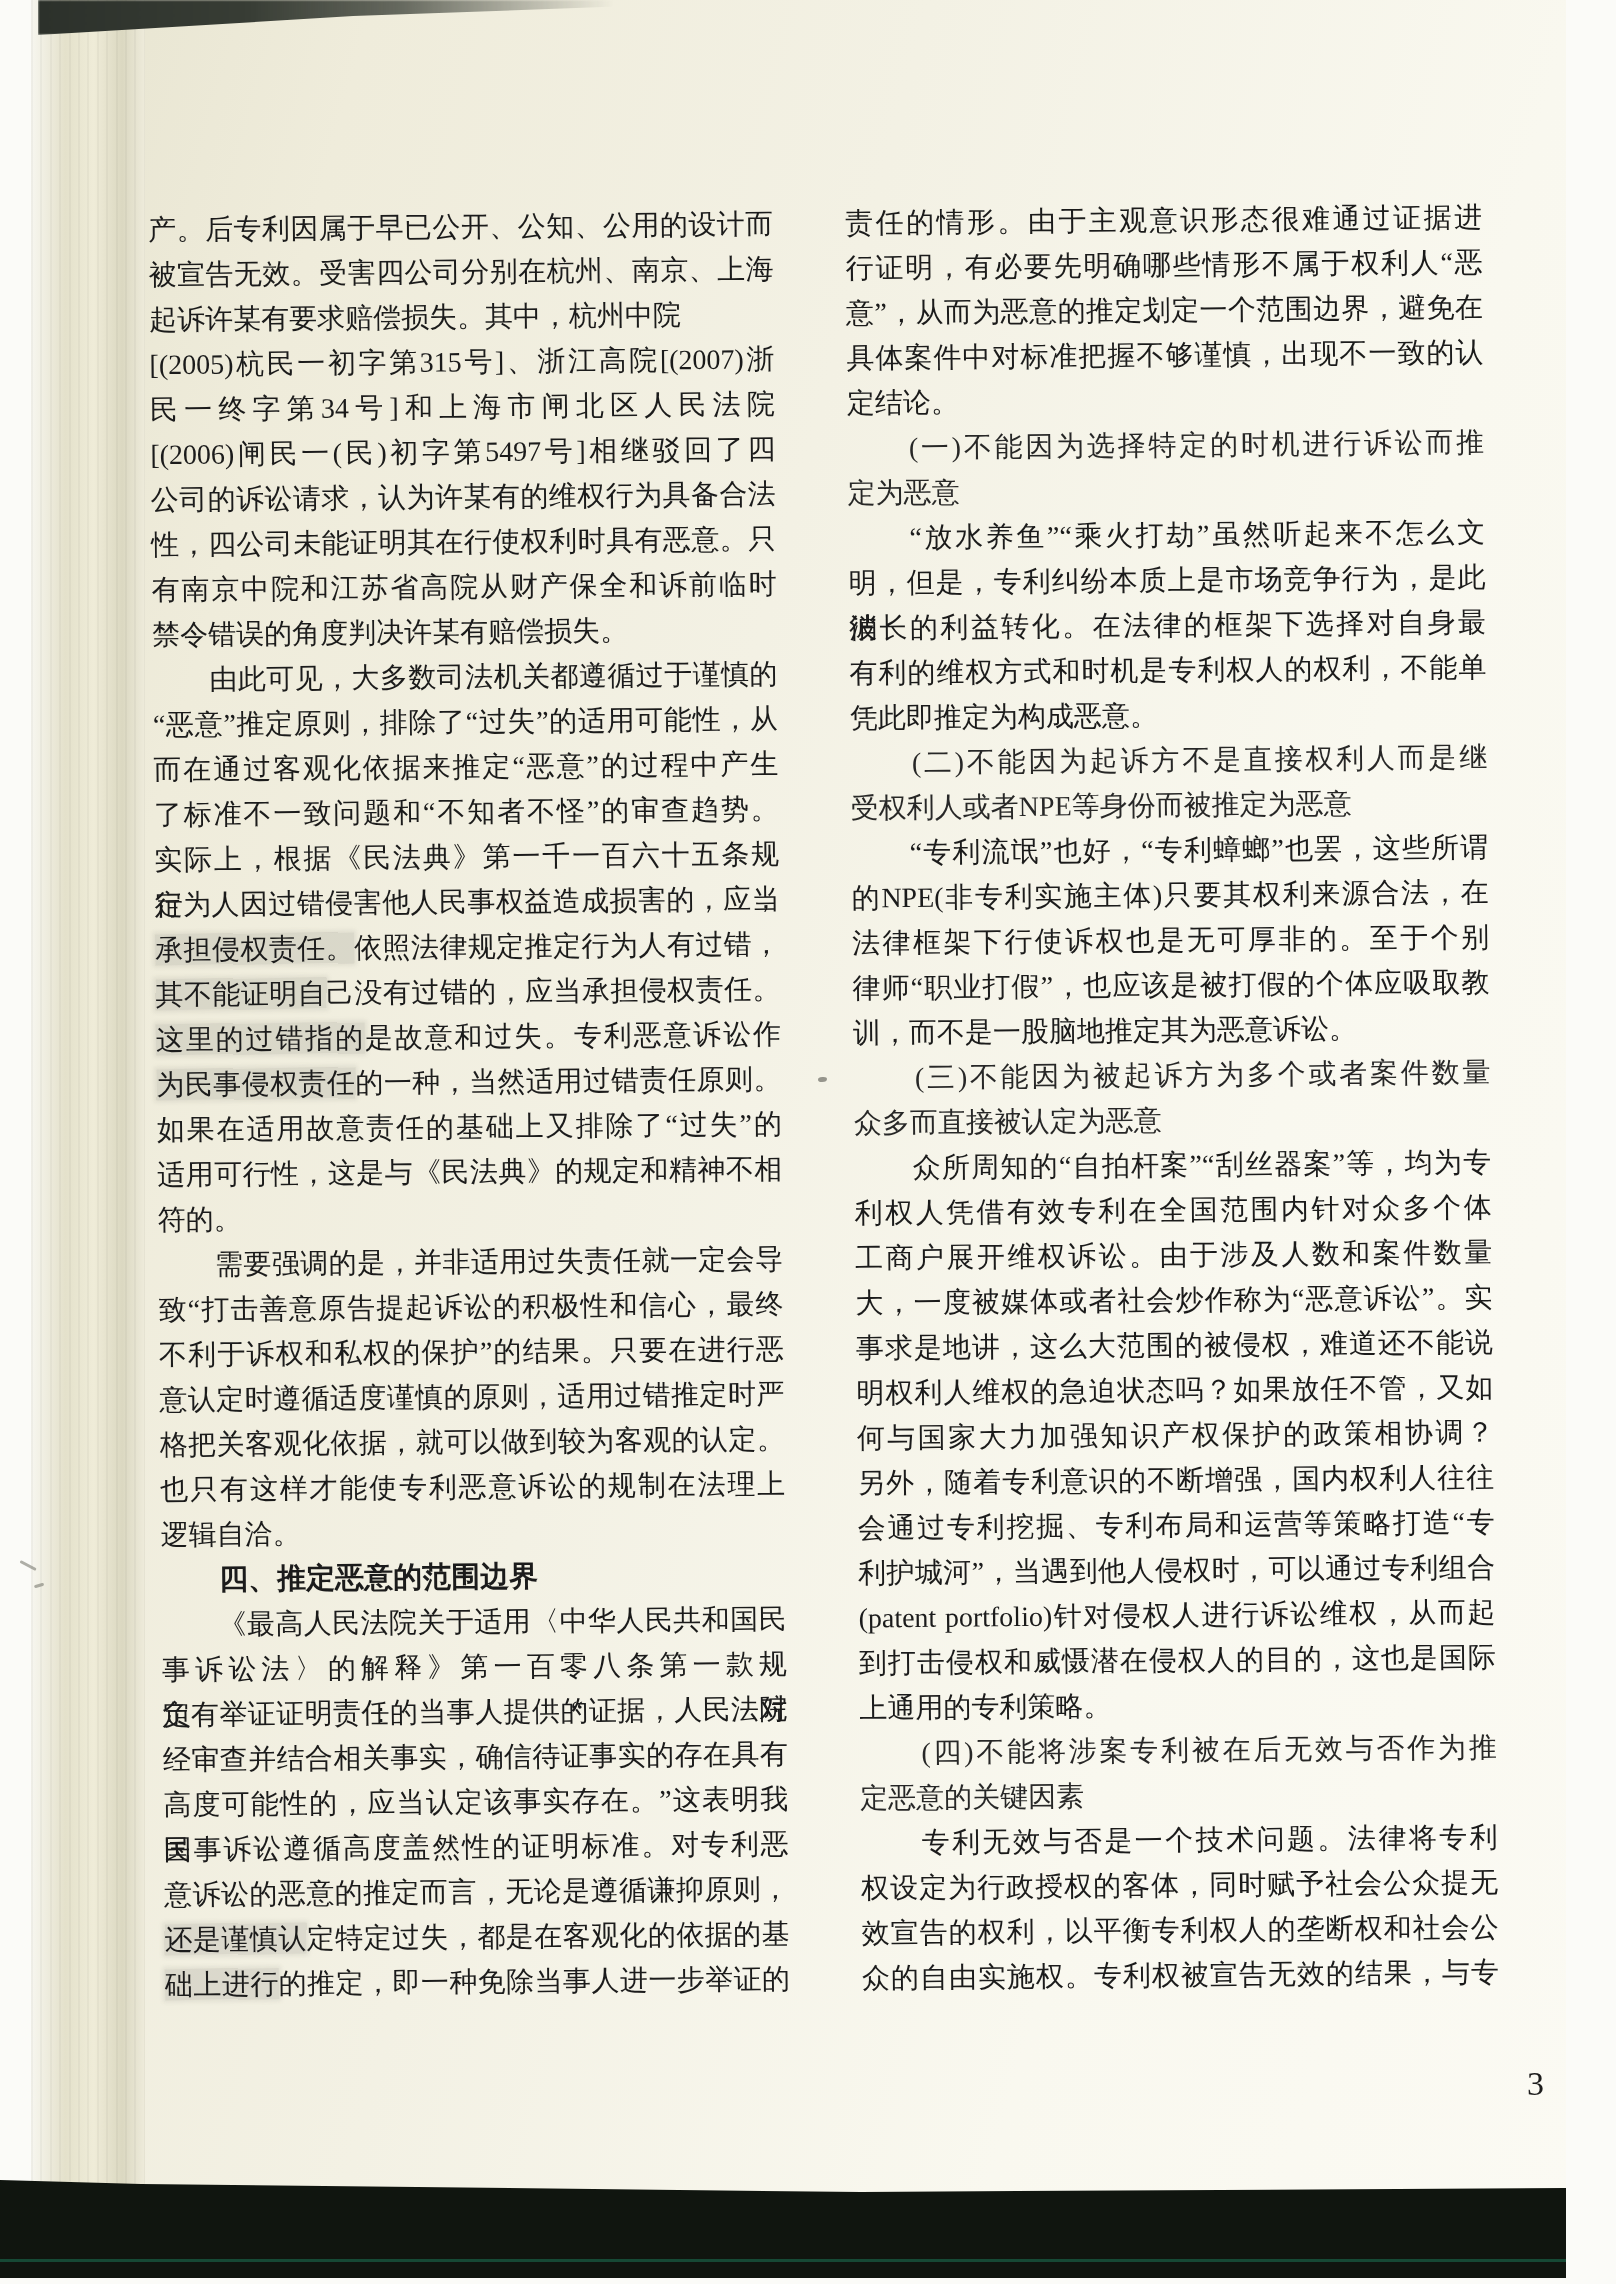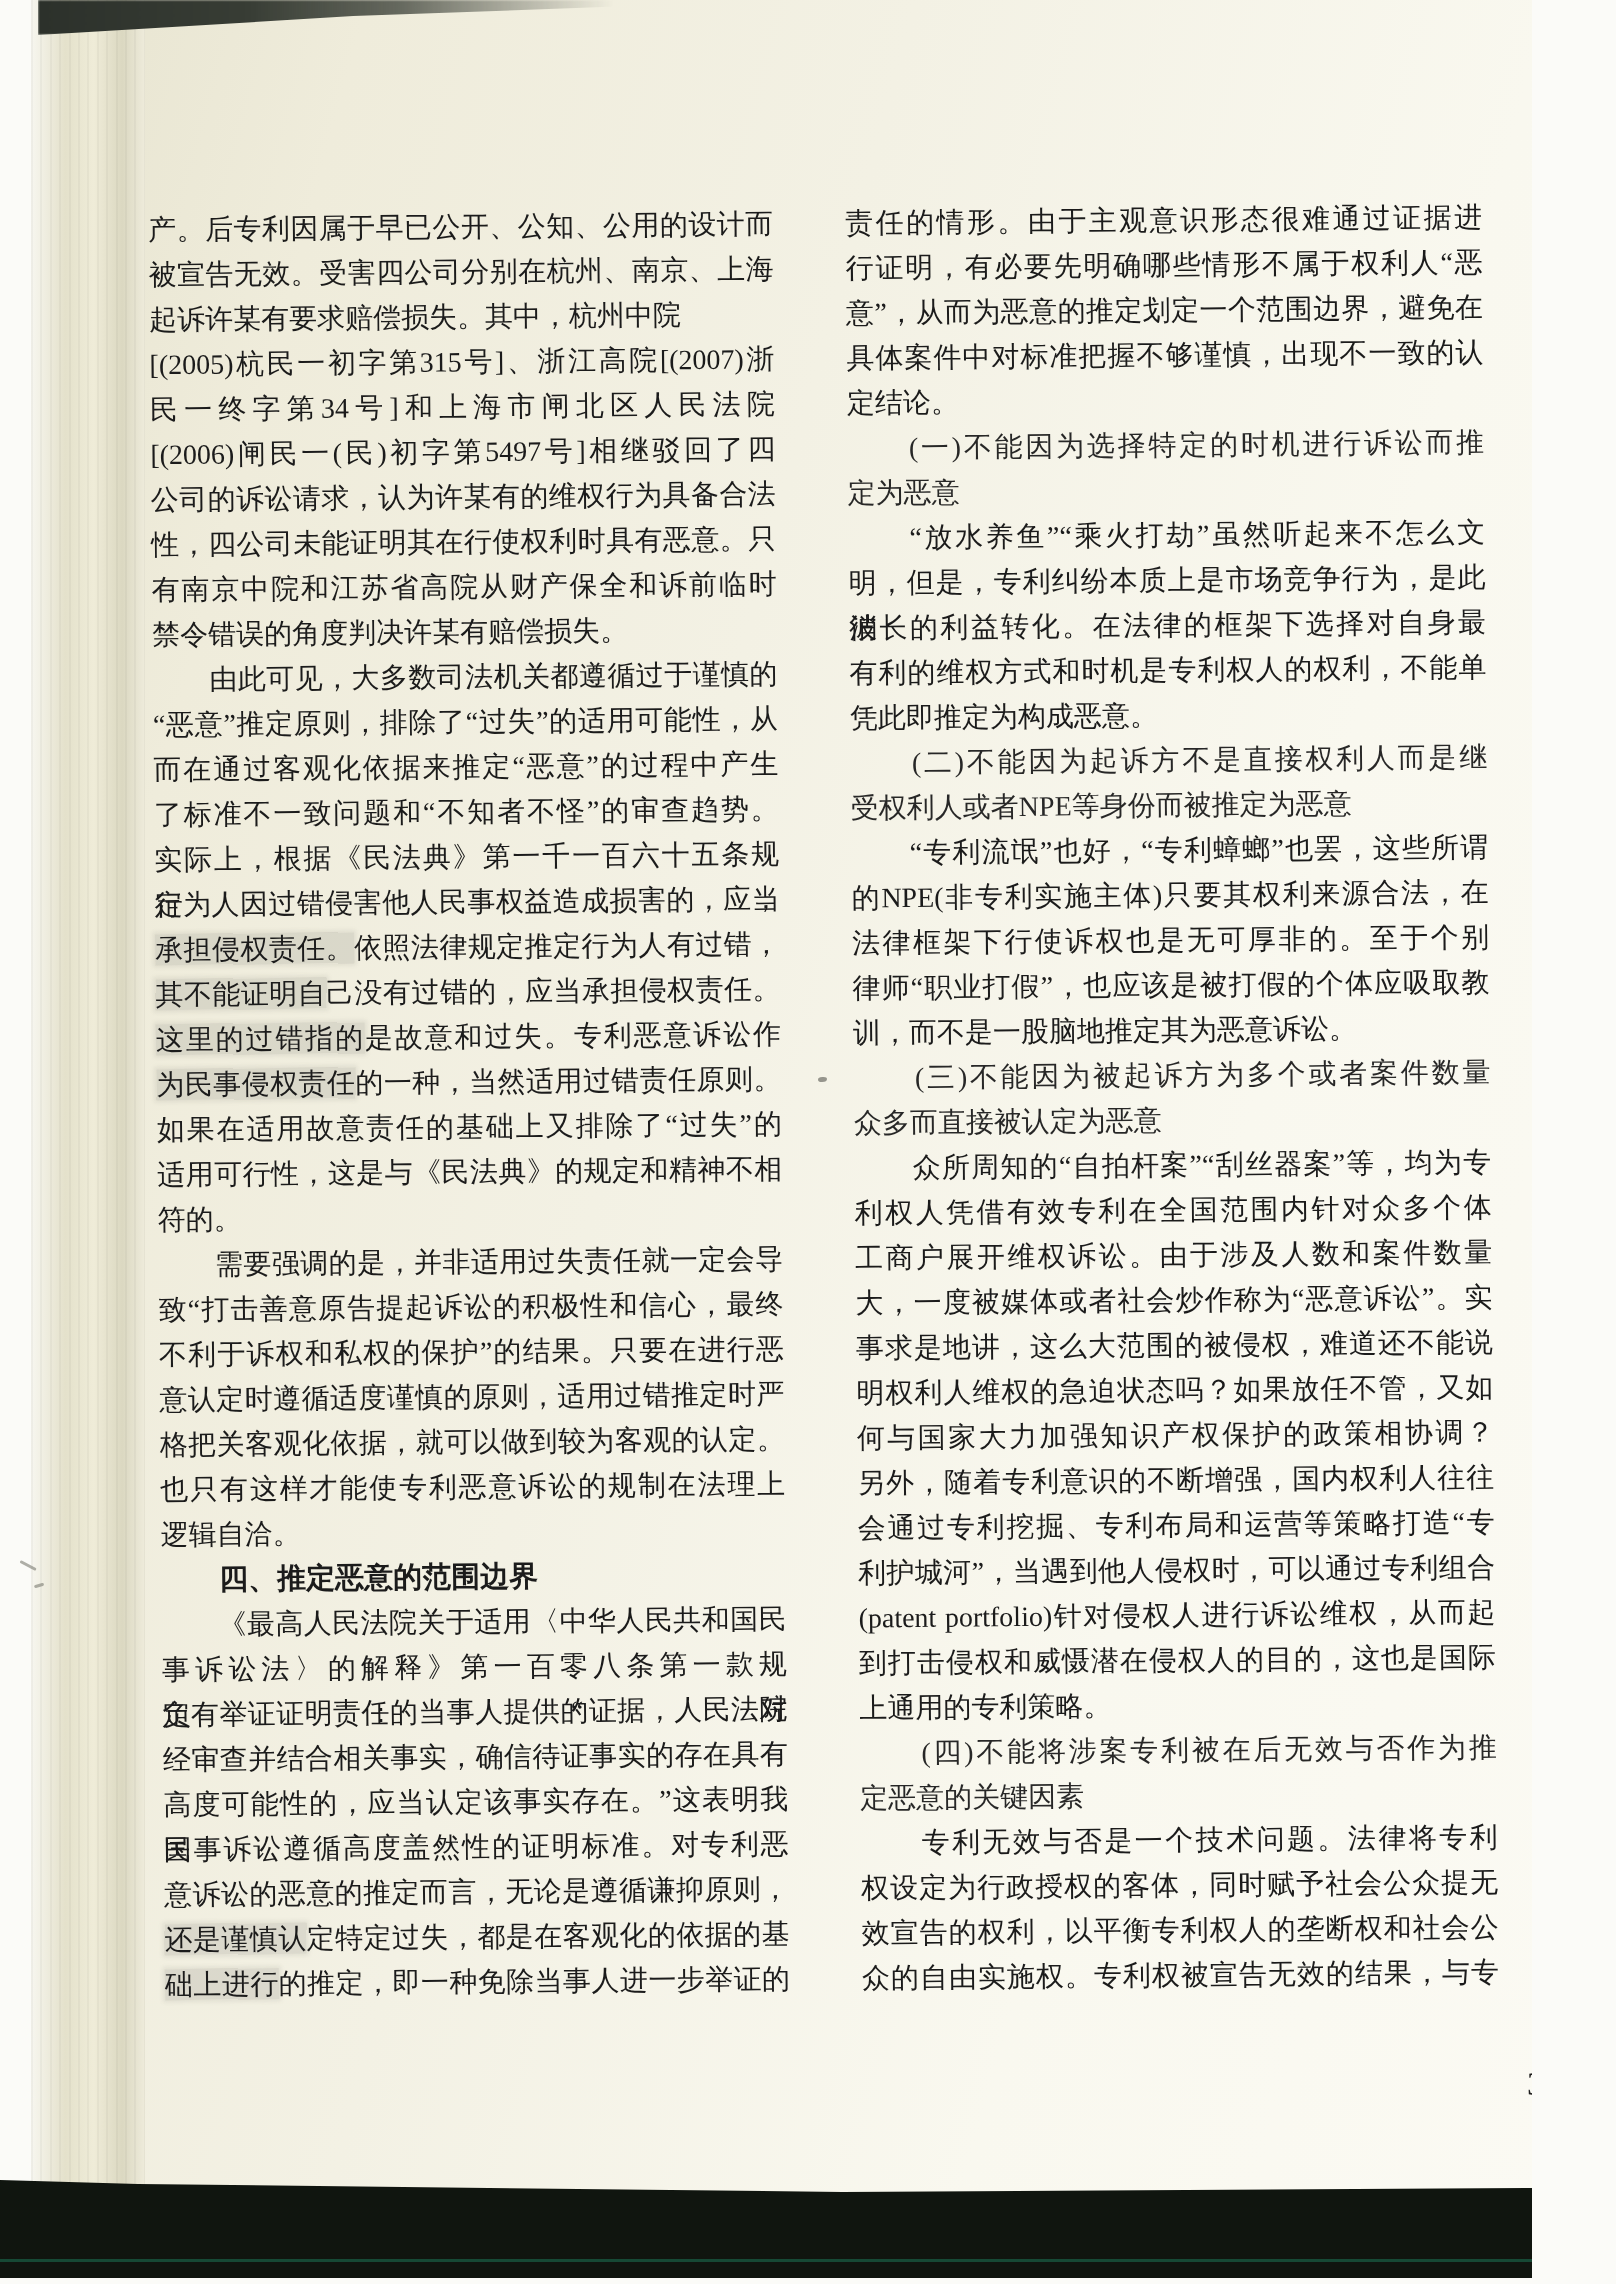--- a/index.html
+++ b/index.html
@@ -7,20 +7,21 @@
     --edge-cream:#e4e1cb;
     --scan-bar:#10150f;
     --accent-line:#17523c;
     --ink:#1b1b1b;
   }
   html,body{margin:0;padding:0;background:#fbfbf8;}
   .photo{
     position:relative;width:1532px;height:2284px;overflow:hidden;
     background:#fbfbf8;
     font-family:"Liberation Serif","DejaVu Serif",serif;
+    padding-left:34px;
   }
   
   .page-bg{
     position:absolute;left:31px;top:0;right:0;bottom:9.4px;
     background:linear-gradient(105deg,#e7e4d0 0%,#efecdb 16%,var(--page-cream) 42%,#f9f8ef 72%,#fbfaf3 100%);
   }
   
   .page-edge{
     position:absolute;left:31px;top:0;width:114px;bottom:9.4px;
     background:

